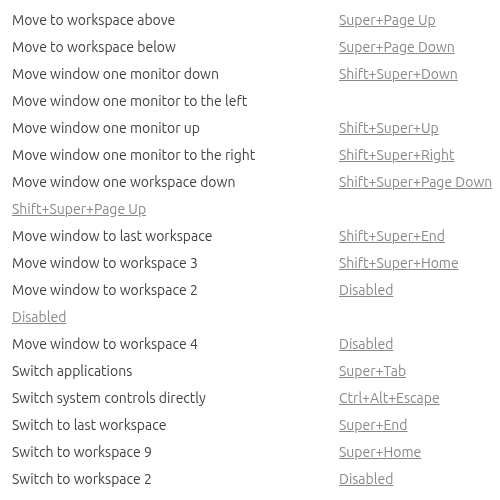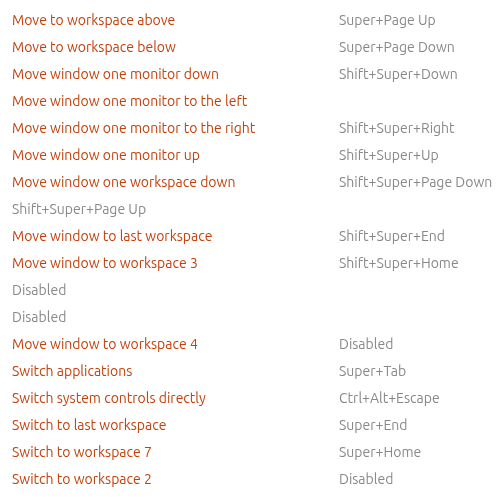--- a/index.html
+++ b/index.html
@@ -17,26 +17,27 @@
     padding: 6px 0 0 12px;
   }
   .row {
     display: flex;
     align-items: center;
     height: 27px;
     cursor: pointer;
   }
   .label {
     width: 327px;
-    color: #c2410c;
+    color: #404040;
     white-space: nowrap;
   }
   .accel {
     color: #888888;
     white-space: nowrap;
+    text-decoration: underline;
   }
 </style>
 </head>
 <body>
 
 <div class="list">
     <div class="row">
       <span class="label">Move to workspace above</span>
       <span class="accel">Super+Page Up</span>
     </div>
@@ -45,43 +46,44 @@
       <span class="accel">Super+Page Down</span>
     </div>
     <div class="row">
       <span class="label">Move window one monitor down</span>
       <span class="accel">Shift+Super+Down</span>
     </div>
     <div class="row">
       <span class="label">Move window one monitor to the left</span>
     </div>
     <div class="row">
+      <span class="label">Move window one monitor up</span>
+      <span class="accel">Shift+Super+Up</span>
+    </div>
+    <div class="row">
       <span class="label">Move window one monitor to the right</span>
       <span class="accel">Shift+Super+Right</span>
-    </div>
-    <div class="row">
-      <span class="label">Move window one monitor up</span>
-      <span class="accel">Shift+Super+Up</span>
     </div>
     <div class="row">
       <span class="label">Move window one workspace down</span>
       <span class="accel">Shift+Super+Page Down</span>
     </div>
     <div class="row">
       <span class="accel">Shift+Super+Page Up</span>
     </div>
     <div class="row">
       <span class="label">Move window to last workspace</span>
       <span class="accel">Shift+Super+End</span>
     </div>
     <div class="row">
       <span class="label">Move window to workspace 3</span>
       <span class="accel">Shift+Super+Home</span>
     </div>
     <div class="row">
+      <span class="label">Move window to workspace 2</span>
       <span class="accel">Disabled</span>
     </div>
     <div class="row">
       <span class="accel">Disabled</span>
     </div>
     <div class="row">
       <span class="label">Move window to workspace 4</span>
       <span class="accel">Disabled</span>
     </div>
     <div class="row">
@@ -90,20 +92,20 @@
     </div>
     <div class="row">
       <span class="label">Switch system controls directly</span>
       <span class="accel">Ctrl+Alt+Escape</span>
     </div>
     <div class="row">
       <span class="label">Switch to last workspace</span>
       <span class="accel">Super+End</span>
     </div>
     <div class="row">
-      <span class="label">Switch to workspace 7</span>
+      <span class="label">Switch to workspace 9</span>
       <span class="accel">Super+Home</span>
     </div>
     <div class="row">
       <span class="label">Switch to workspace 2</span>
       <span class="accel">Disabled</span>
     </div>
   </div>
 
 </body></html>

